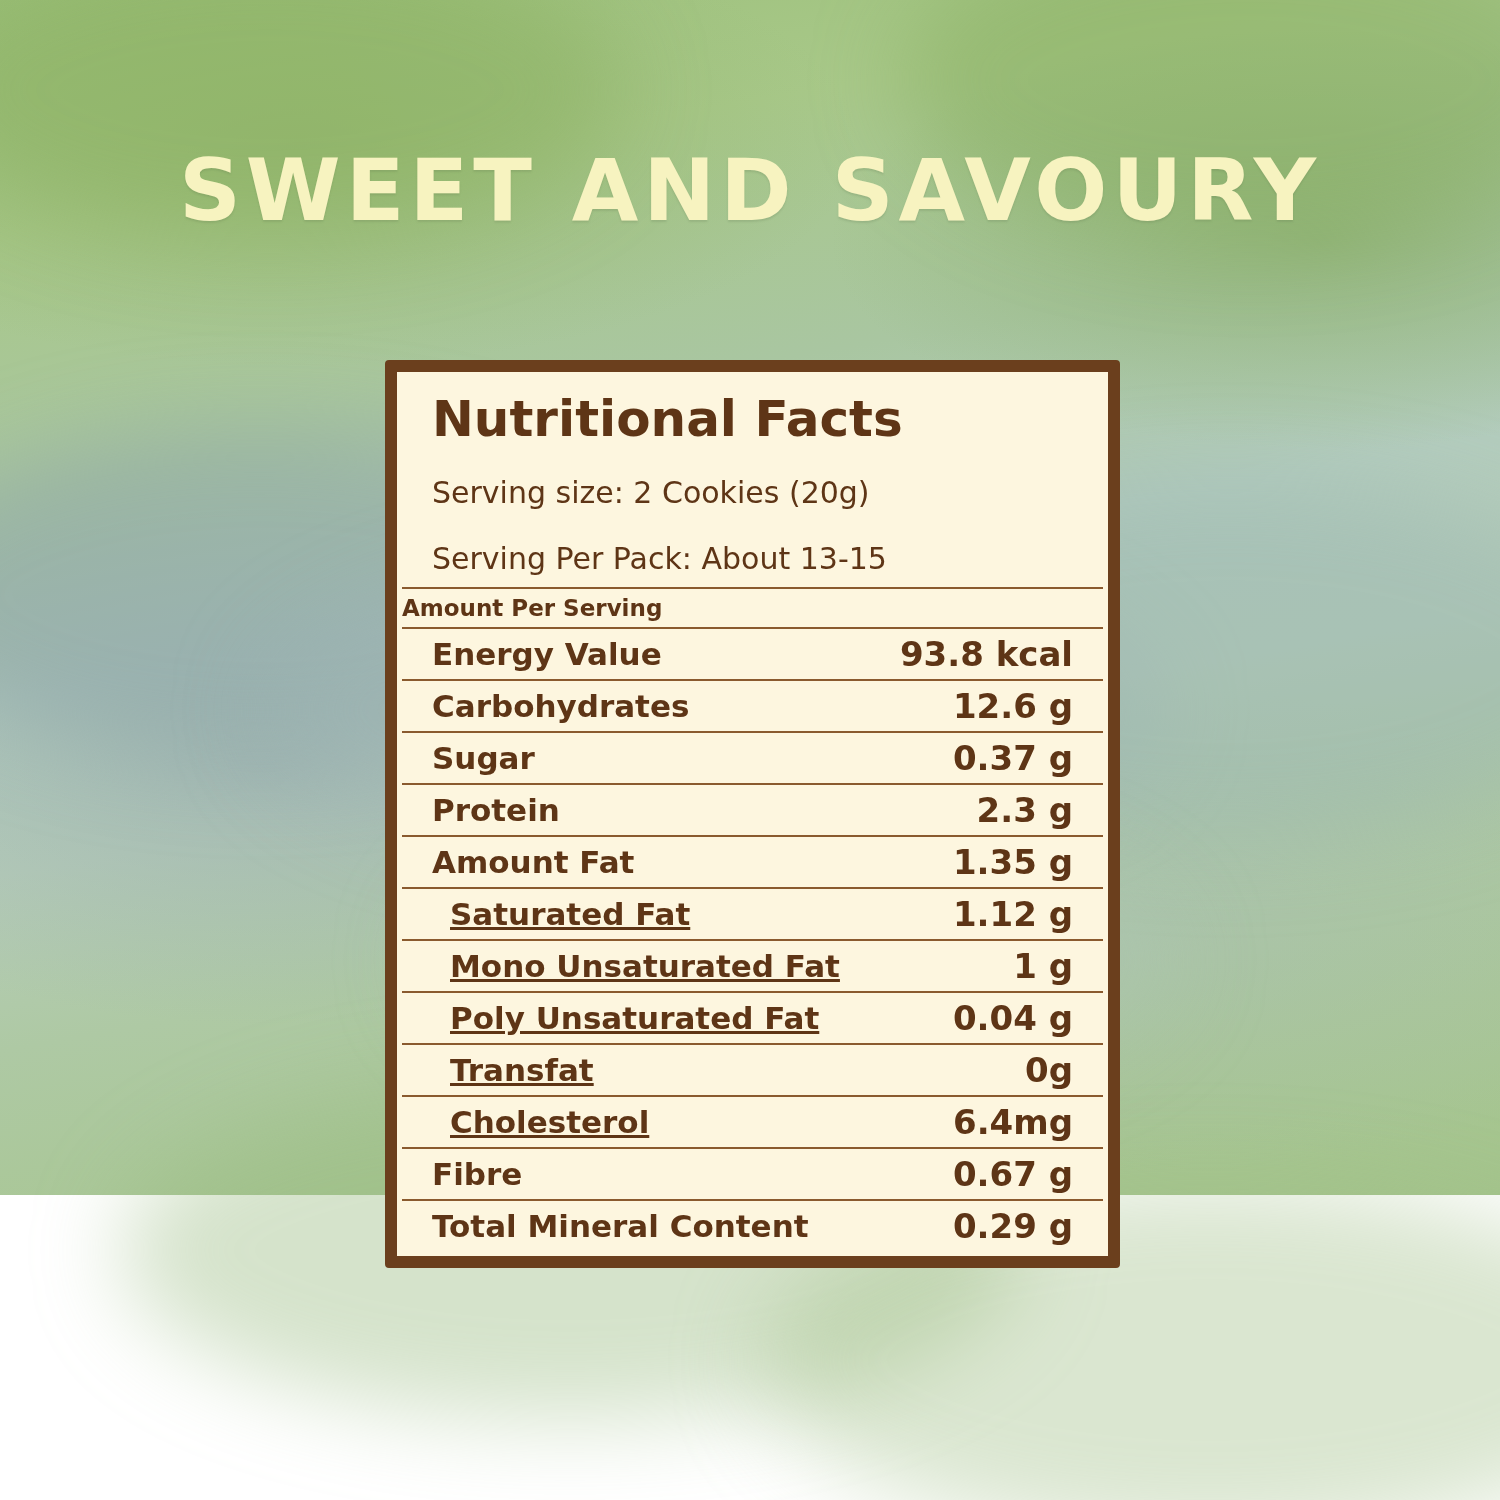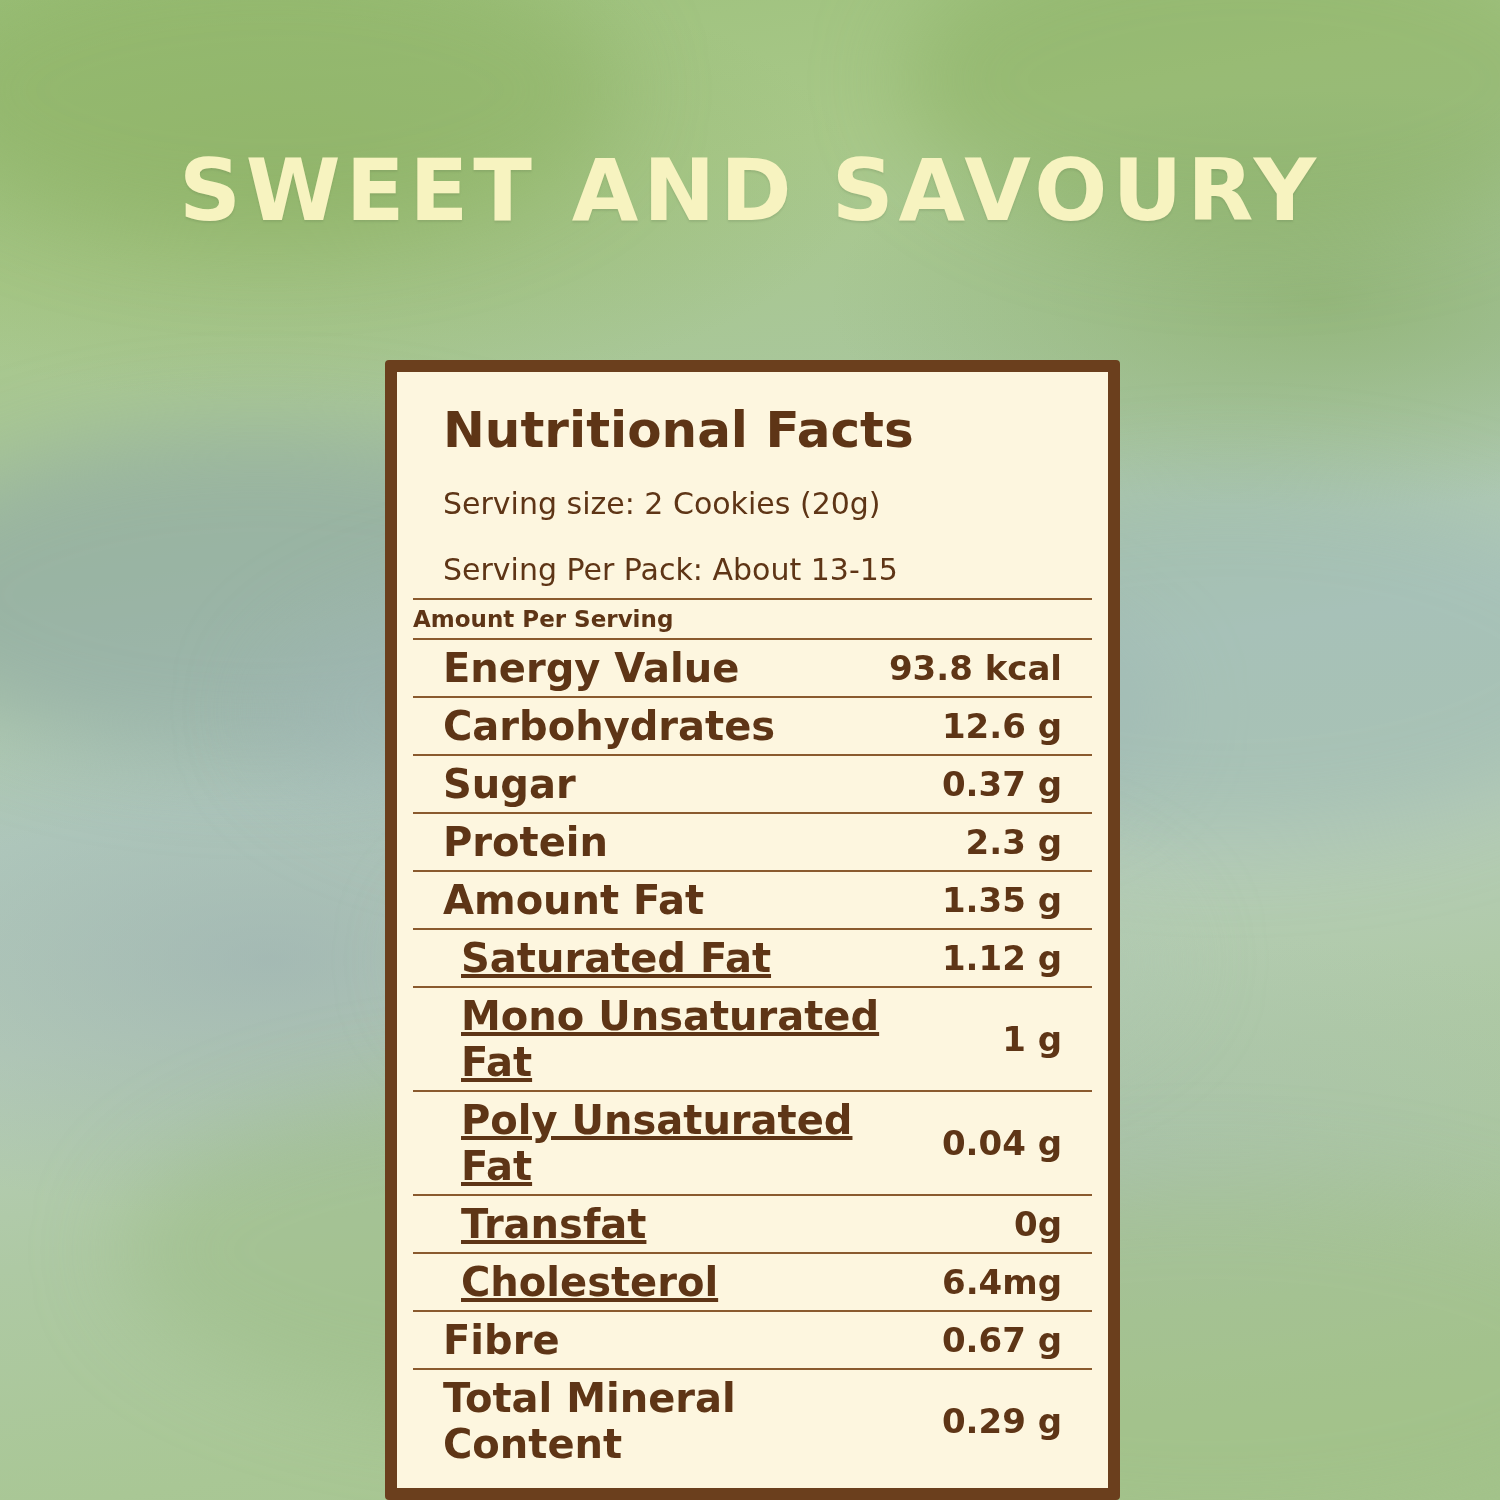--- a/index.html
+++ b/index.html
@@ -9,21 +9,21 @@
   body {
     width: 1500px;
     height: 1500px;
     font-family: "DejaVu Sans", sans-serif;
     overflow: hidden;
   }
 
   .page {
     position: relative;
     width: 1500px;
-    height: 1500px;
+    height: 1195px;
     background:
       radial-gradient(ellipse 900px 420px at 18% 64%, rgba(150,170,175,0.55) 0%, rgba(150,170,175,0.0) 62%),
       radial-gradient(ellipse 1100px 380px at 72% 78%, rgba(168,188,186,0.45) 0%, rgba(168,188,186,0.0) 65%),
       radial-gradient(ellipse 700px 300px at 88% 20%, rgba(131,169,96,0.55) 0%, rgba(131,169,96,0.0) 70%),
       radial-gradient(ellipse 800px 320px at 20% 12%, rgba(142,177,104,0.55) 0%, rgba(142,177,104,0.0) 70%),
       linear-gradient(170deg, #9cc07a 0%, #a8c889 16%, #a9c6a1 34%, #b3ccbd 48%, #b6cdb8 60%, #aec9a4 72%, #a9c795 86%, #a4c48c 100%);
   }
 
   
   .blotch {
@@ -58,21 +58,21 @@
 
   .facts-card {
     position: absolute;
     left: 385px;
     top: 360px;
     width: 735px;
     box-sizing: border-box;
     background: #fdf6df;
     border: 12px solid #6b3f1d;
     border-radius: 4px;
-    padding: 16px;
+    padding: 5px;
   }
 
   .facts-head {
     padding: 16px 30px 10px 30px;
   }
   .facts-title {
     font-family: "DejaVu Sans", sans-serif;
     font-weight: bold;
     font-size: 50px;
     color: #5e3516;
@@ -94,21 +94,21 @@
   }
   .facts-table tr { border-top: 2px solid #8a5a2e; }
   .facts-table td {
     padding: 5px 0;
     color: #5e3516;
   }
   .facts-table td.label {
     text-align: left;
     padding-left: 30px;
     font-weight: bold;
-    font-size: 40px;
+    font-size: 31px;
   }
   .facts-table td.value {
     text-align: right;
     padding-right: 30px;
     font-weight: bold;
     font-size: 34px;
     white-space: nowrap;
   }
   .facts-table tr.amount-head td {
     font-size: 23px;

